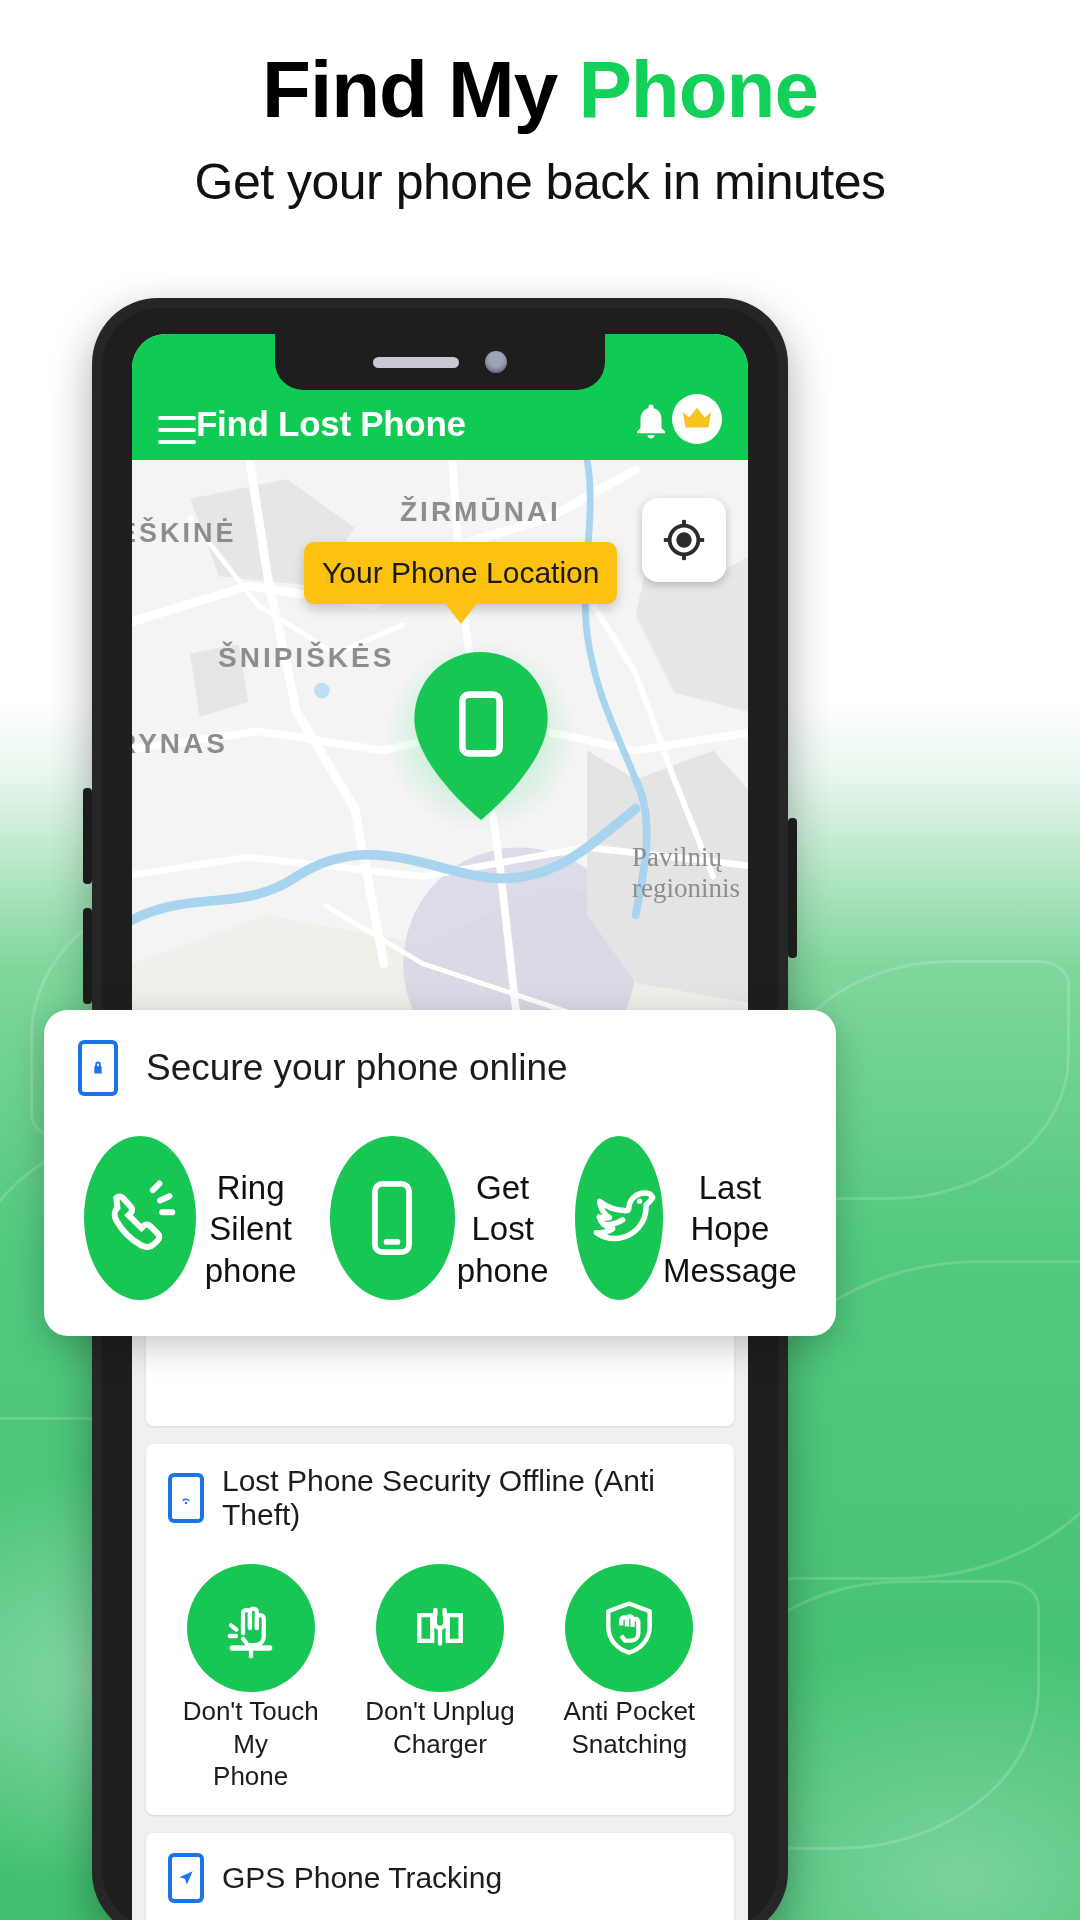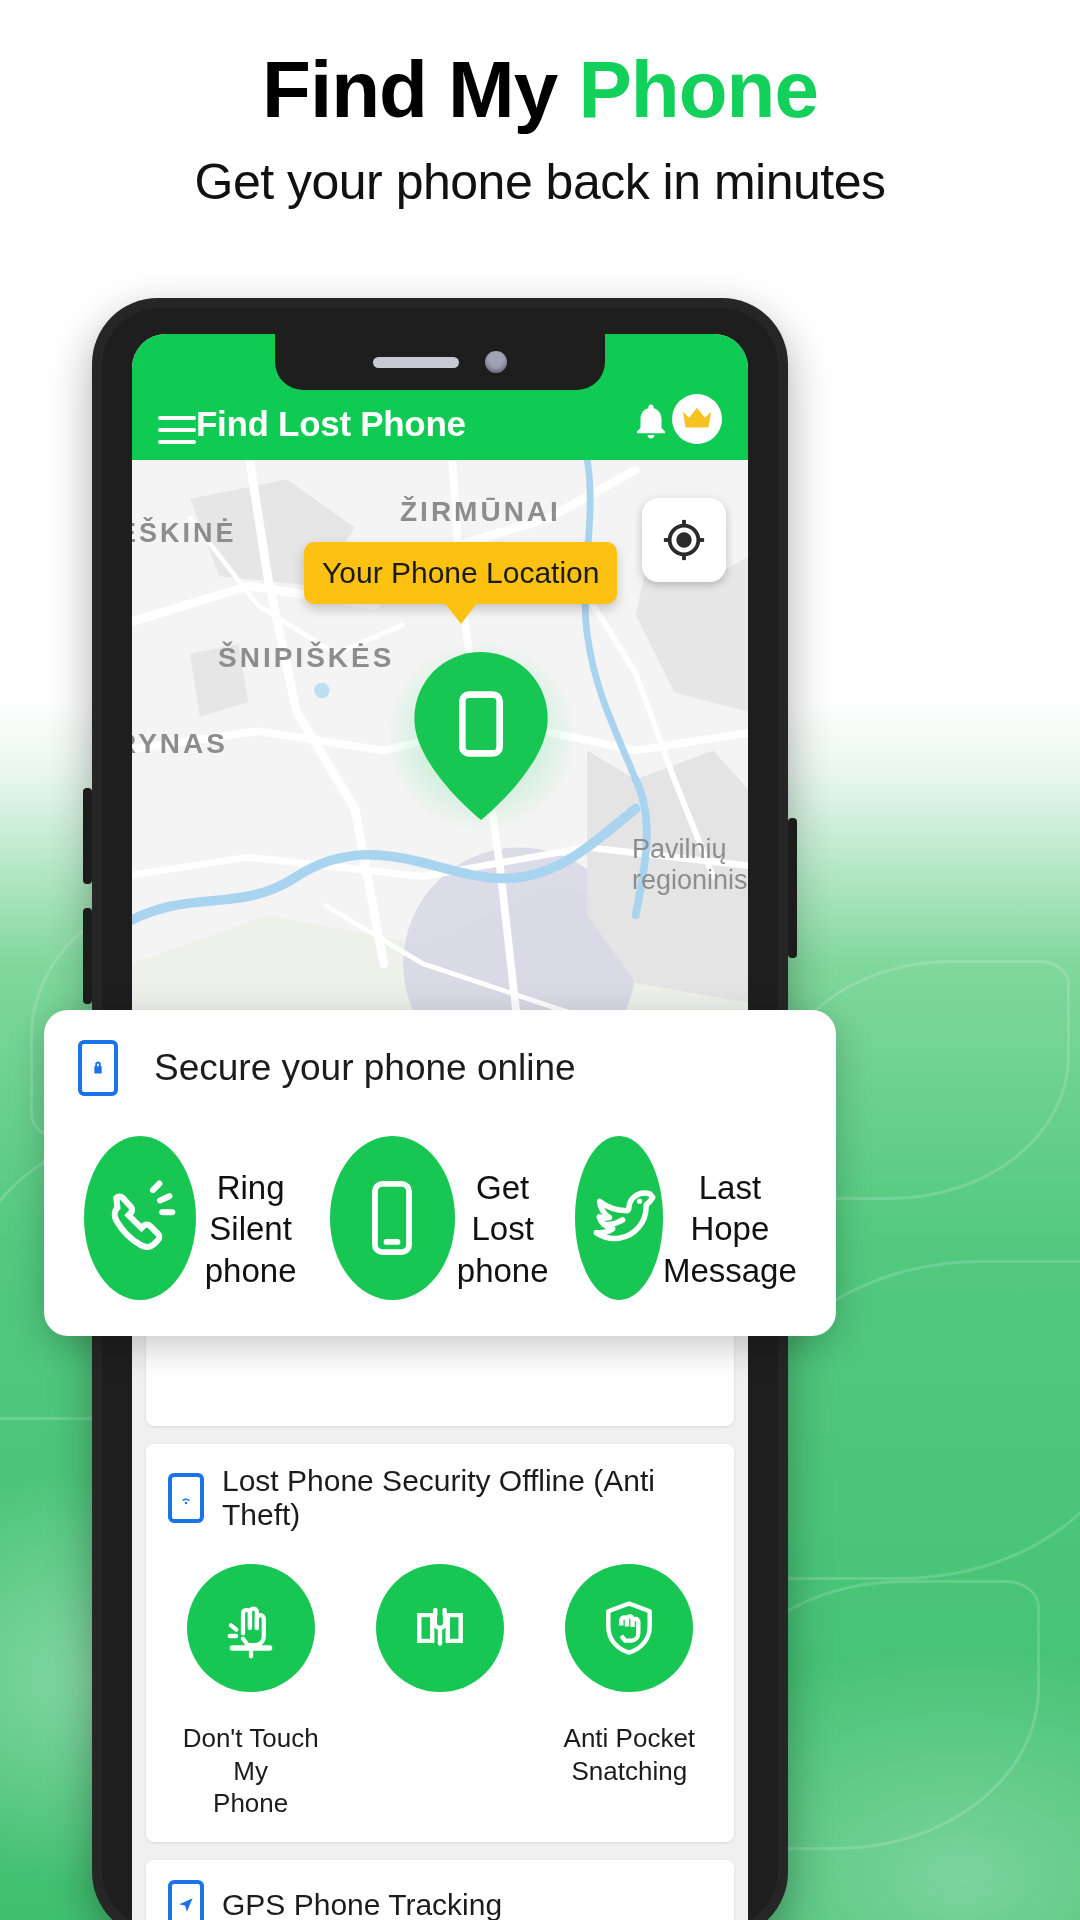--- a/index.html
+++ b/index.html
@@ -101,29 +101,29 @@
   .section-card { background:#fff; border-radius:8px; margin-bottom:18px; padding:18px 10px 22px 10px;
                   box-shadow:0 1px 3px rgba(0,0,0,.10); }
   .section-head { display:flex; align-items:center; gap:18px; padding:2px 12px 6px 12px; }
   .head-icon { width:36px; height:50px; border:4px solid #1a73e8; border-radius:6px;
                position:relative; flex:none; display:flex; align-items:center; justify-content:center; }
   .section-title { font-size:30px; color:#1c1c1c; }
   .tile-row { display:flex; justify-content:space-around; margin-top:26px; }
   .tile { width:31%; display:flex; flex-direction:column; align-items:center; cursor:pointer; }
   .tile-circle { width:128px; height:128px; border-radius:50%; background:#17c653;
                  display:flex; align-items:center; justify-content:center; }
-  .tile-label { margin-top:30px; font-size:26px; color:#1c1c1c; text-align:center; line-height:1.25; }
+  .tile-label { margin-top:3px; font-size:26px; color:#1c1c1c; text-align:center; line-height:1.25; }
 
   
   #overlay-card {
     position:absolute; left:44px; top:1010px; width:792px;
     background:#fff; border-radius:24px; z-index:20;
     box-shadow:0 10px 36px rgba(0,0,0,.22); padding:30px 28px 36px 28px;
   }
-  #overlay-head { display:flex; align-items:center; gap:36px; padding-left:6px; }
+  #overlay-head { display:flex; align-items:center; gap:28px; padding-left:6px; }
   #overlay-head .head-icon { width:40px; height:56px; }
   #overlay-title { font-size:37px; color:#1c1c1c; }
   #overlay-tiles { display:flex; justify-content:space-around; margin-top:40px; }
   .o-tile { width:30%; display:flex; flex-direction:row; align-items:center; cursor:pointer; }
   .o-circle { width:164px; height:164px; border-radius:50%; background:#17c653;
               display:flex; align-items:center; justify-content:center; }
   .o-label { margin-top:22px; font-size:33px; color:#111; text-align:center; line-height:1.25; }
 </style>
 </head>
 <body>
@@ -198,21 +198,21 @@
             <path d="M-10 480 C60 440 110 470 170 430 C240 385 300 420 360 430 C430 442 470 400 520 360" stroke-width="10"></path>
             <path d="M520 330 C540 370 530 420 520 470" stroke-width="8"></path>
           </g>
           <circle cx="196" cy="238" r="8" fill="#bcdff2"></circle>
         </svg>
 
         <div class="map-label" style="left:-14px;top:58px;font-size:27px;">EŠKINĖ</div>
         <div class="map-label" style="left:268px;top:36px;font-size:28px;">ŽIRMŪNAI</div>
         <div class="map-label" style="left:86px;top:182px;font-size:28px;">ŠNIPIŠKĖS</div>
         <div class="map-label" style="left:-16px;top:268px;font-size:28px;">RYNAS</div>
-        <div id="label-park" style="left:500px;top:374px;">
+        <div id="label-park" style="left:500px;top:382px;font-family:Liberation Serif, serif;">
           <div>Pavilnių</div>
           <div>regioninis</div>
         </div>
 
         <div id="locate-btn">
           <svg viewBox="0 0 24 24" width="46" height="46" fill="none" stroke="#2b2b2b" stroke-width="2">
             <circle cx="12" cy="12" r="4" fill="#2b2b2b" stroke="none"></circle>
             <circle cx="12" cy="12" r="7.5"></circle>
             <line x1="12" y1="1.5" x2="12" y2="5"></line>
               <line x1="12" y1="19" x2="12" y2="22.5"></line>
@@ -265,20 +265,21 @@
             <div class="tile">
               <div class="tile-circle">
                 <svg viewBox="0 0 24 24" width="62" height="62" fill="none" stroke="#fff" stroke-width="1.7" stroke-linecap="round">
                   <path d="M4 7h5v10H4zM20 7h-5v10h5z"></path>
                   <path d="M10 7v3a2 2 0 004 0V7"></path>
                   <line x1="12" y1="12" x2="12" y2="18"></line>
                   <line x1="10.2" y1="5" x2="10.2" y2="7"></line>
                   <line x1="13.8" y1="5" x2="13.8" y2="7"></line>
                 </svg>
               </div>
+              <div class="tile-label">Don't Unplug<br>Charger</div>
             </div>
             <div class="tile">
               <div class="tile-circle">
                 <svg viewBox="0 0 24 24" width="62" height="62" fill="none" stroke="#fff" stroke-width="1.7" stroke-linejoin="round">
                   <path d="M12 2.5l8 3v6c0 5-3.4 8.6-8 10-4.6-1.4-8-5-8-10v-6l8-3z"></path>
                   <path d="M9 11v-2a1.1 1.1 0 012.2 0v2.4M11.2 11.2V8.6a1.1 1.1 0 012.2 0v3M13.4 11.2V9.6a1.1 1.1 0 012.2 0V14c0 1.7-1.2 2.9-2.9 2.9h-2.2L9 15"></path>
                 </svg>
               </div>
               <div class="tile-label">Anti Pocket<br>Snatching</div>
             </div>

